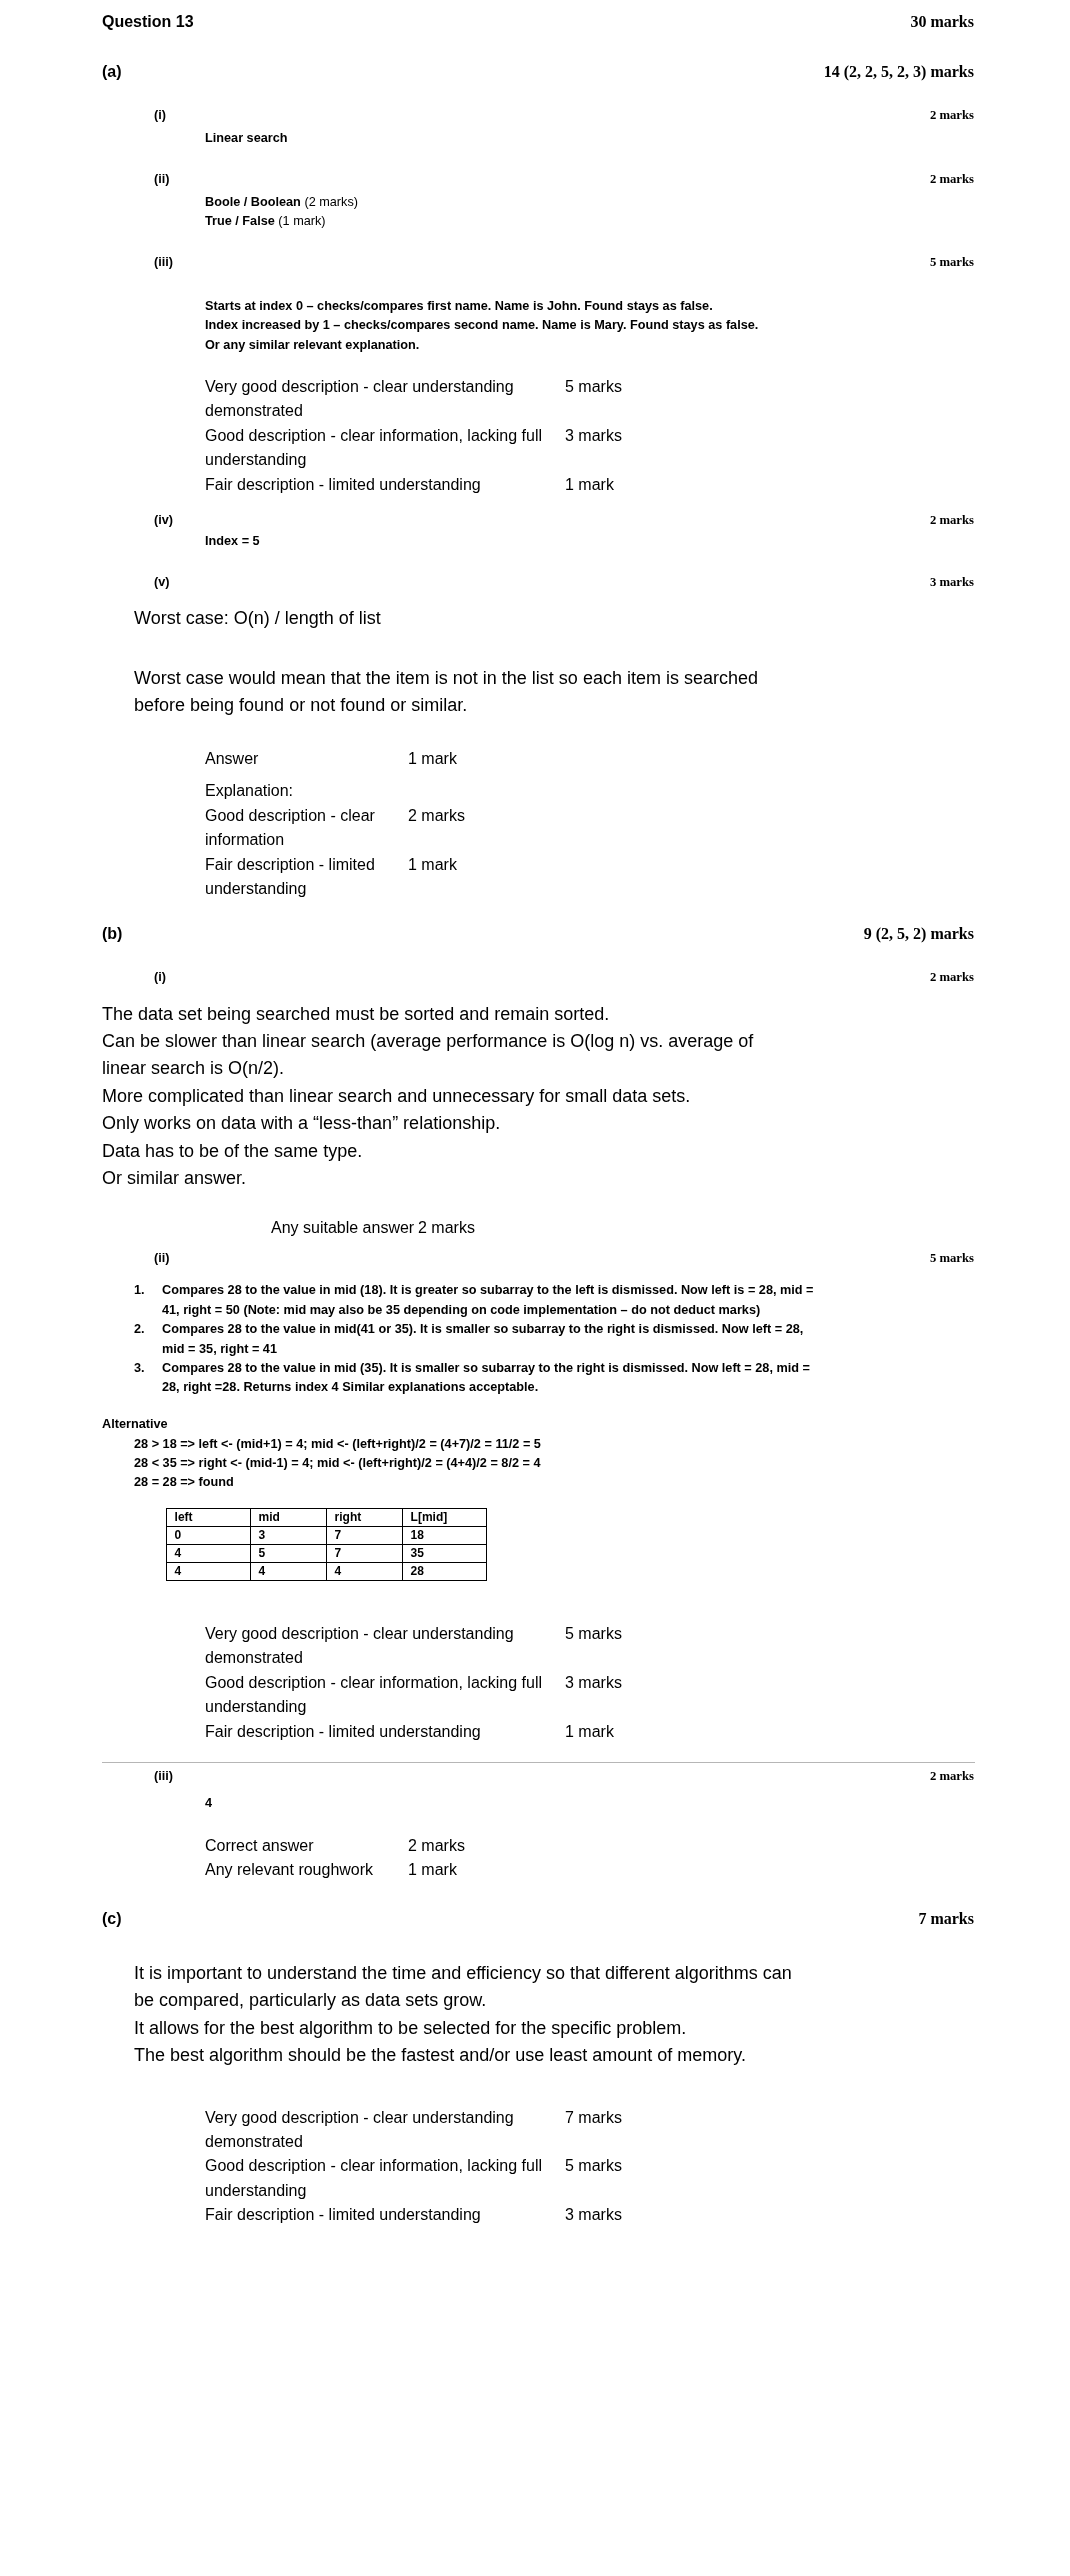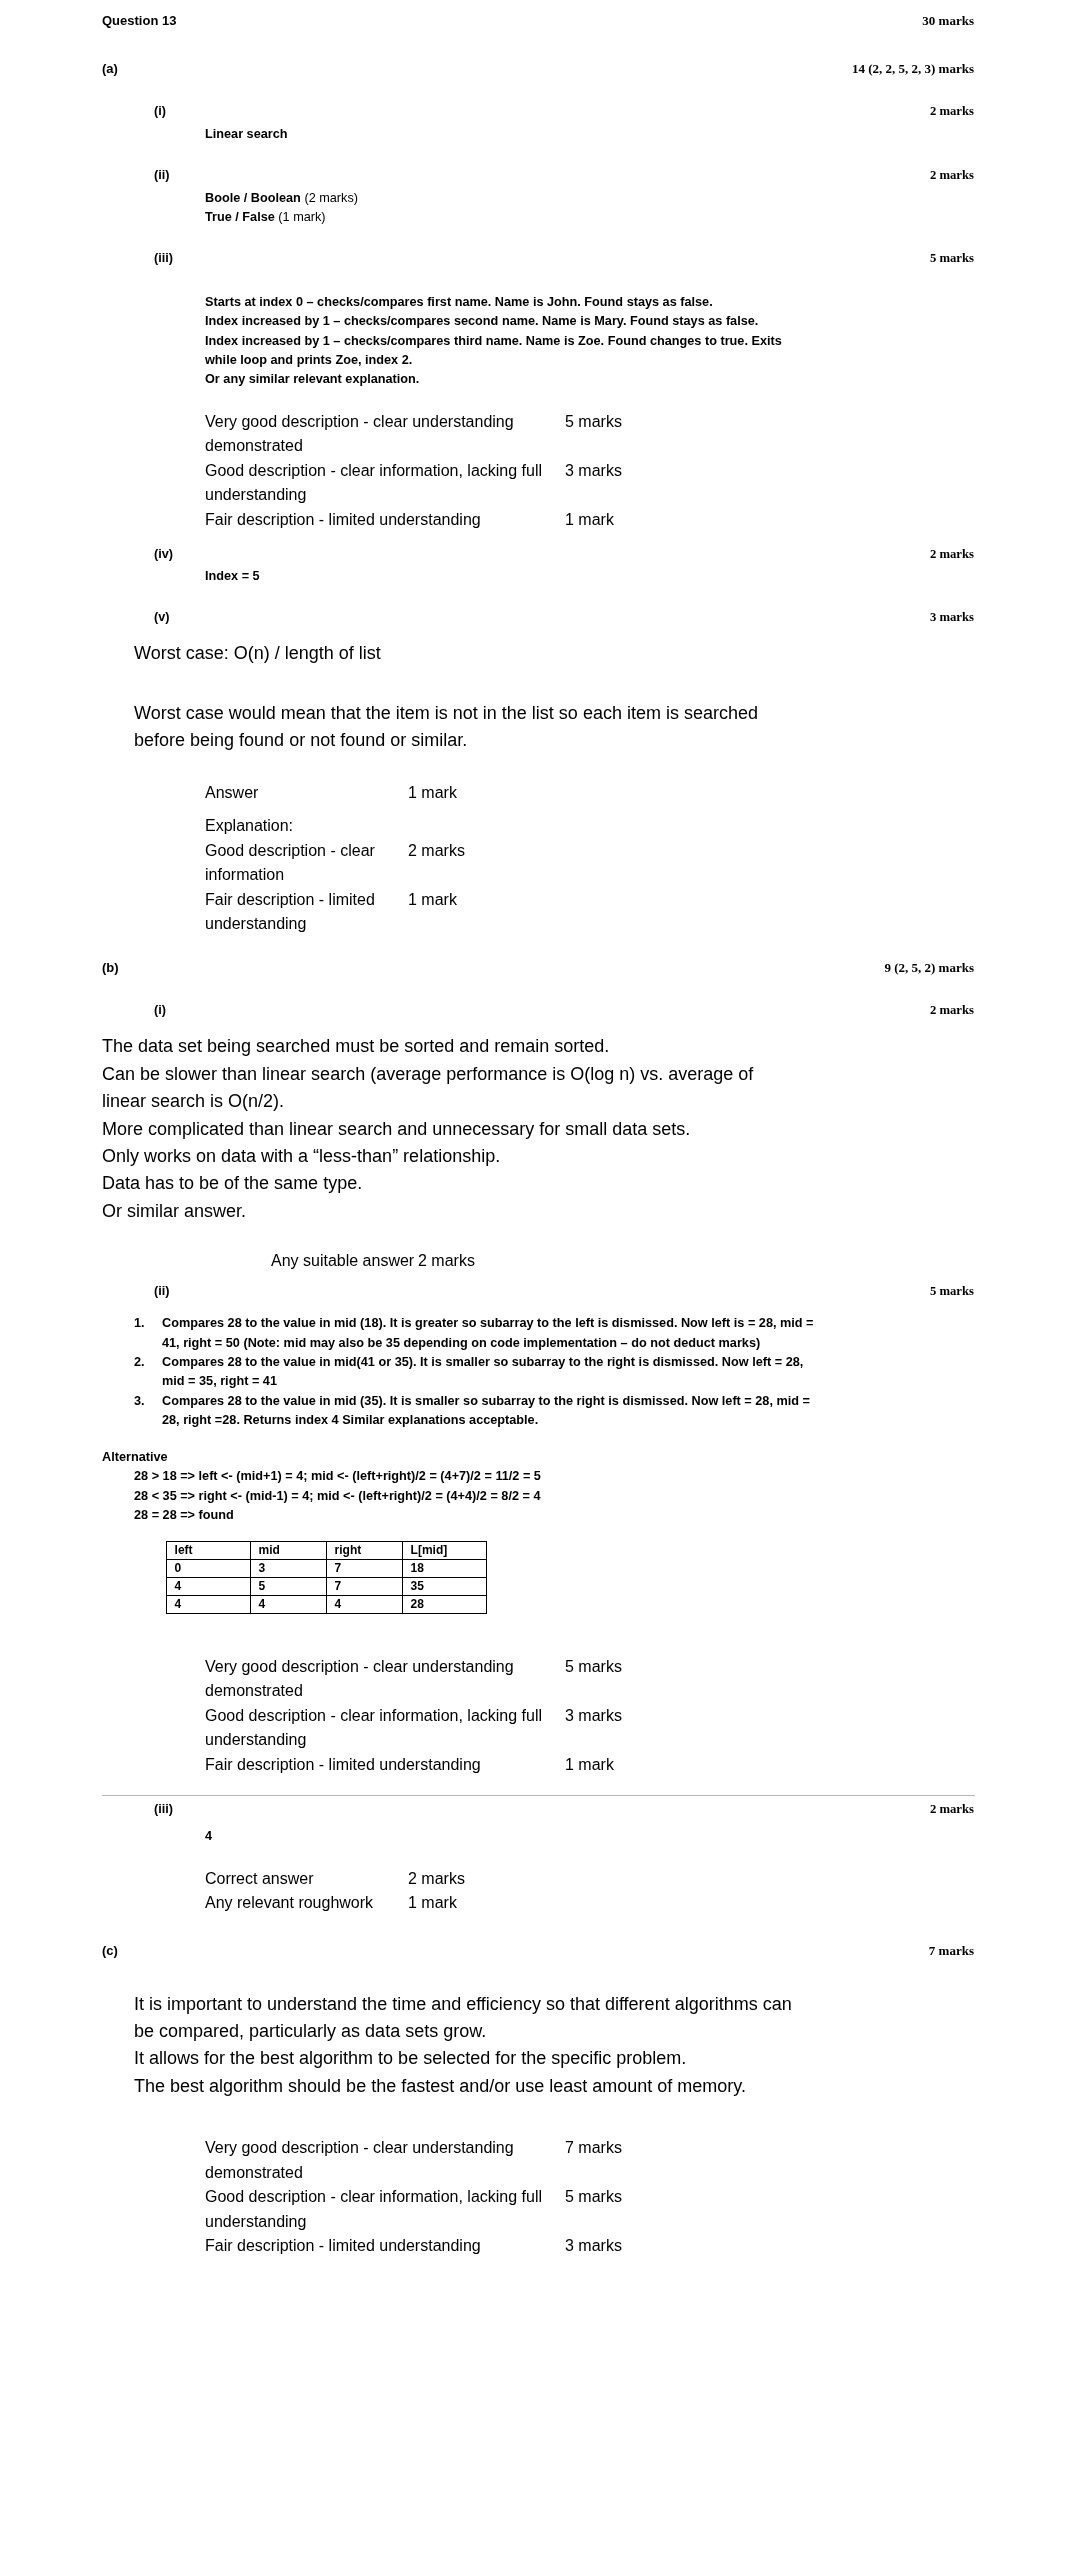--- a/index.html
+++ b/index.html
@@ -41,21 +41,21 @@
   .row .label { flex: 0 0 auto; }
   .row .spacer { flex: 1 1 auto; }
   .row .marks { flex: 0 0 auto; text-align: right; font-family: Liberation Serif, serif; }
 
   .bold   { font-weight: bold; }
   .normal { font-weight: normal; }
 
   
   .hdr {
     width: 872px;
-    font-size: 13px;
+    font-size: 16px;
     font-weight: bold;
   }
   .hdr-rn {
     width: 820px;
     font-size: 12.7px;
     font-weight: bold;
   }
 
   .para {
     font-size: 12.7px;
@@ -205,21 +205,20 @@
     <div class="row hdr-rn">
       <span class="label">(iii)</span>
       <span class="spacer"></span>
       <span class="marks">5 marks</span>
     </div>
   </div>
   <div class="sp46"></div>
   <div class="lvl-body para">
     <div>Starts at index 0 – checks/compares first name. Name is John. Found stays as false.</div>
     <div>Index increased by 1 – checks/compares second name. Name is Mary. Found stays as false.</div>
-    <div>Index increased by 1 – checks/compares third name. Name is Zoe. Found changes to true. Exits while loop and prints Zoe, index 2.</div>
     <div>Or any similar relevant explanation.</div>
   </div>
 
   <div class="sp34"></div>
 
   <div class="lvl-crit crit">
     <div class="c-row">
       <span class="c-desc">Very good description - clear understanding demonstrated</span>
       <span class="c-mark">5 marks</span>
     </div>

